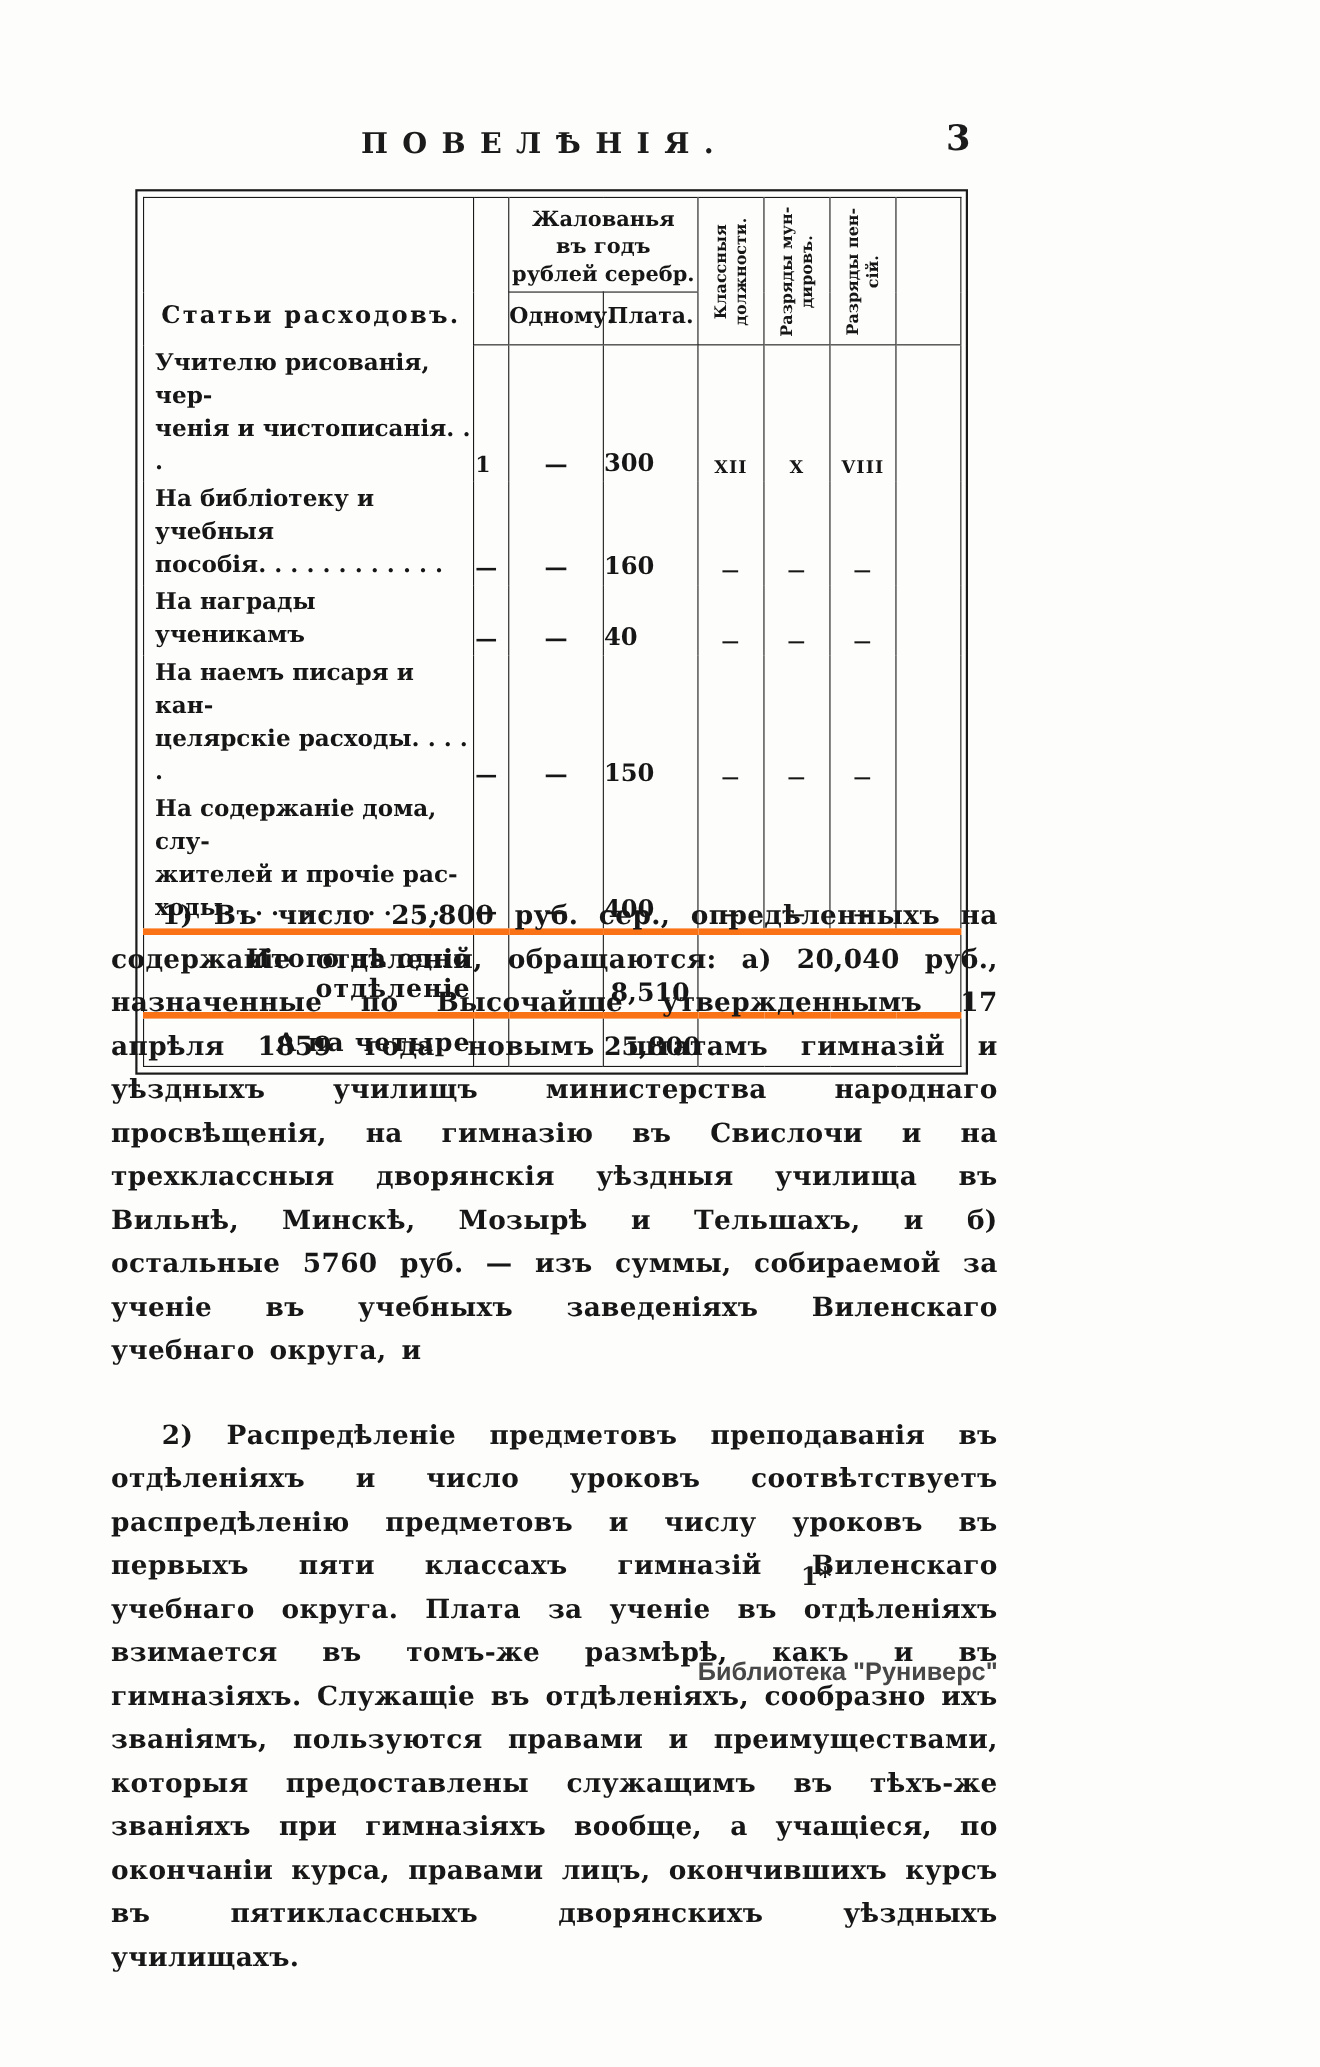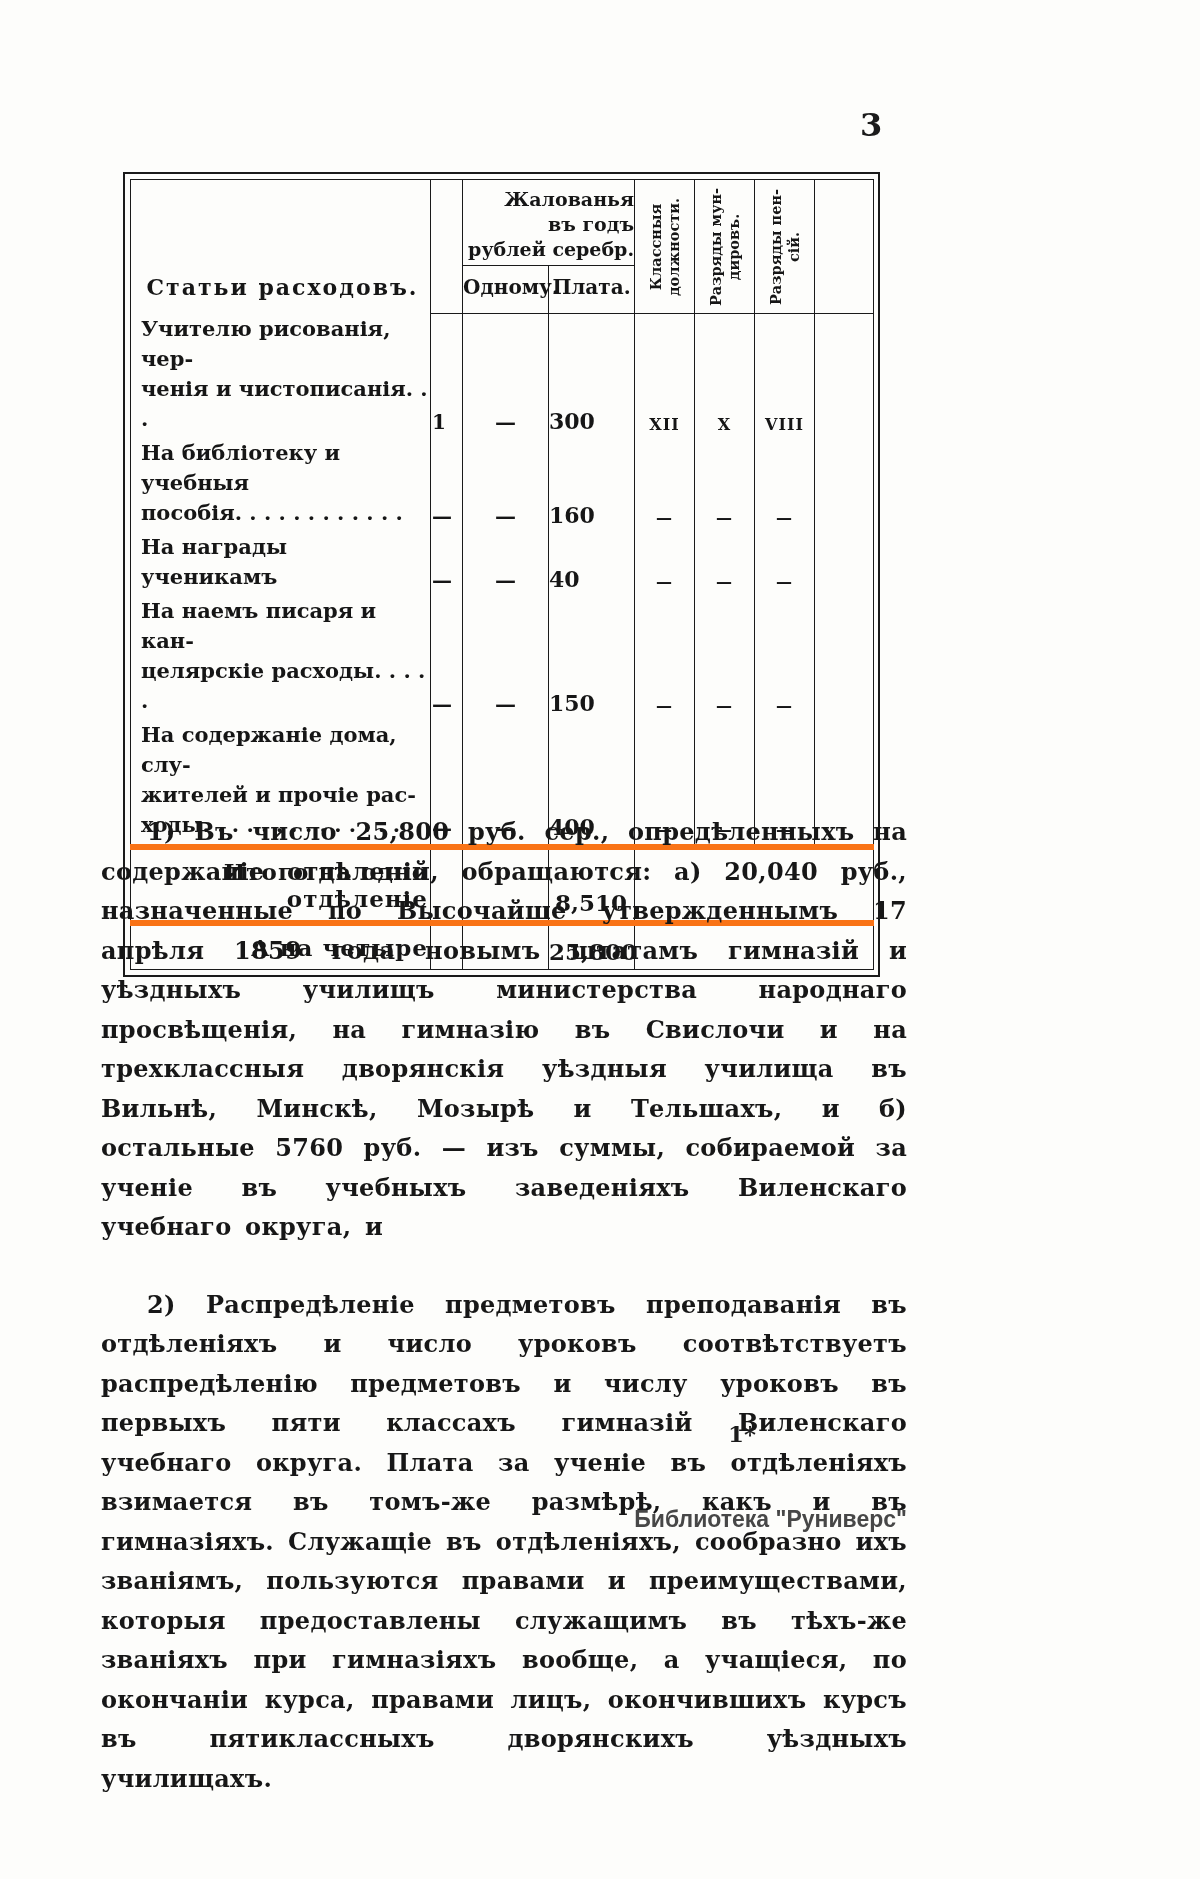--- a/index.html
+++ b/index.html
@@ -45,21 +45,21 @@
 
   th { font-weight:bold; }
   .label-h {
     vertical-align:bottom; text-align:center; font-size:22px;
     letter-spacing:2px; padding:0 4px 14px 8px;
   }
   .bl { border-left:1px solid #1a1a1a; }
   .count-h, .group-h, .sub-h, .vert-h, .trail-h { border-left:1px solid #1a1a1a; }
   .count-h, .group-h, .sub-h, .vert-h, .trail-h { border-bottom:1px solid #1a1a1a; }
   .group-h {
-    text-align:right; vertical-align:middle; font-size:19px;
+    text-align:center; vertical-align:middle; font-size:19px;
     line-height:25px; white-space:pre-line; padding-top:4px;
   }
   .sub-h { text-align:center; vertical-align:middle; font-size:20px; padding-bottom:6px; }
   .vert-h { position:relative; }
   .vtext {
     position:absolute; left:50%; top:50%; width:140px;
     transform:translate(-50%,-50%) rotate(-90deg);
     font-size:14.5px; line-height:18px; text-align:center; white-space:pre-line;
   }
 
@@ -105,20 +105,21 @@
     position:absolute; top:1506px; right:293px;
     font-family:"Liberation Sans", sans-serif; font-weight:bold;
     font-size:23px; color:#474747;
   }
 </style>
 </head>
 <body>
 
 <div class="page">
 
+  <div class="header-title">ПОВЕЛѢНІЯ.</div>
   <div class="page-number">3</div>
 
   <div class="table-wrap">
     <table class="expense">
       <colgroup>
         <col class="c-label">
           <col class="c-count">
           <col class="c-one">
           <col class="c-all">
         <col class="c-rank">

